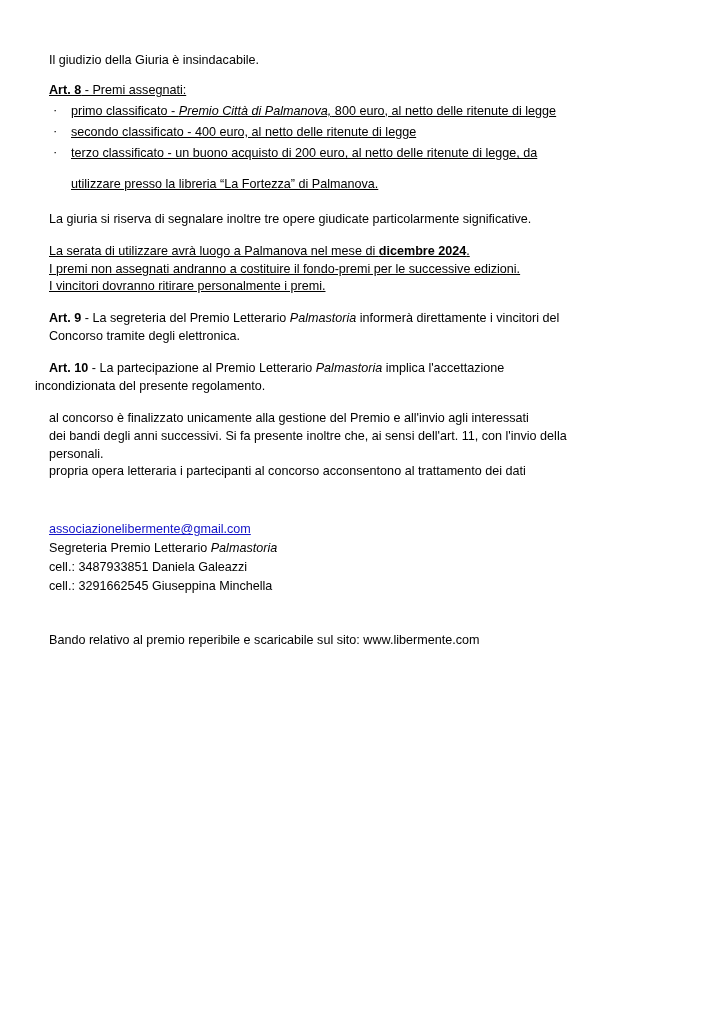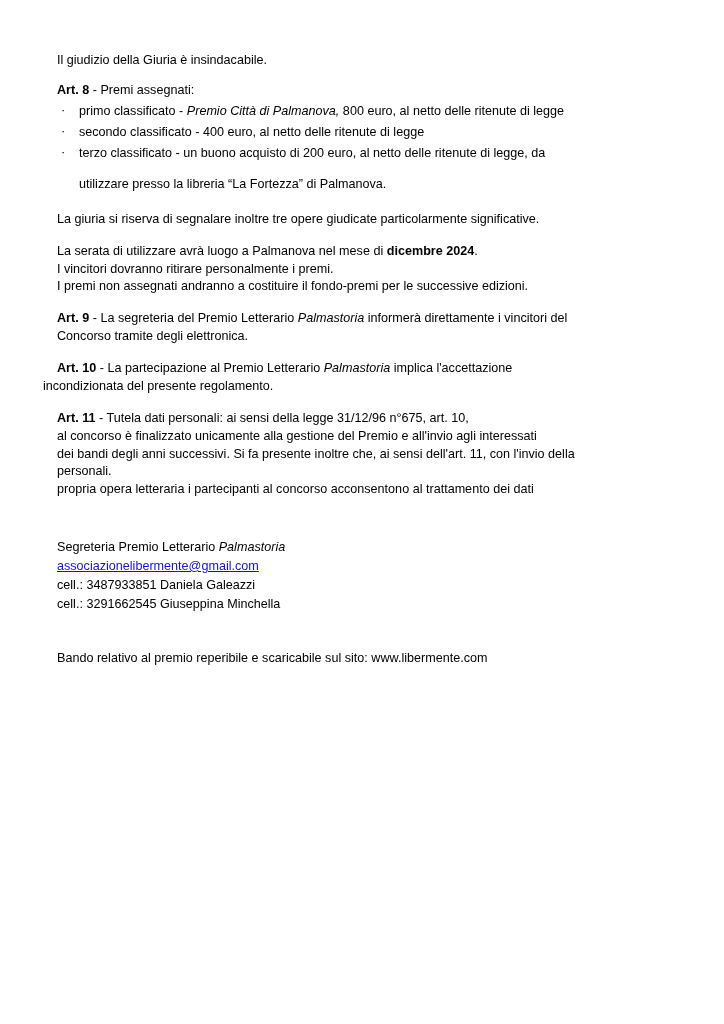--- a/index.html
+++ b/index.html
@@ -11,21 +11,21 @@
     width: 724px;
     height: 1024px;
     font-family: "Liberation Sans", sans-serif;
     color: #000000;
     position: relative;
     overflow: hidden;
   }
   .page {
     position: absolute;
     top: 0;
-    left: 8px;
+    left: 0;
     width: 635px;
     height: 1024px;
     background: #fff;
     box-sizing: border-box;
     padding: 52px 60px 0 49px;
   }
   .doc-body {
     font-size: 12.6px;
     line-height: 1.42;
   }
@@ -51,29 +51,31 @@
     line-height: 1.45;
   }
   .bullets li .bul {
     position: absolute;
     left: 4px;
     top: -1px;
     font-size: 13px;
   }
   .bullets li .li-text {
     display: block;
+    text-decoration: underline;
   }
   .bullets li .li-text .cont {
     display: block;
     padding-left: 0;
     margin-top: 12px;
   }
 
   .blk {
     margin-bottom: 12px;
+    text-decoration: underline;
   }
   .line { display: block; }
 
   .art9 {
     margin-bottom: 12px;
   }
   .art9 .l2 { display: block; padding-left: 0; }
 
   .art10 {
     margin-bottom: 14px;
@@ -126,45 +128,44 @@
         <span class="li-text"><span>terzo classificato - un buono acquisto di 200 euro, al netto delle ritenute di legge, da</span><span class="cont">utilizzare presso la libreria “La Fortezza” di Palmanova.</span></span>
       </li>
     </ul>
 
     <p class="para" style="margin-top:18px;">
       <span>La giuria si riserva di segnalare inoltre tre opere giudicate particolarmente significative.</span>
     </p>
 
     <div class="blk" style="margin-top:14px;">
       <span class="line"><span>La serata di utilizzare avrà luogo a Palmanova nel mese di </span><span class="bold">dicembre 2024</span><span>.</span></span>
+      <span class="line">I premi non assegnati andranno a costituire il fondo-premi per le successive edizioni.</span>
       <span class="line">I vincitori dovranno ritirare personalmente i premi.</span>
-      <span class="line">I premi non assegnati andranno a costituire il fondo-premi per le successive edizioni.</span>
     </div>
 
     <div class="art9" style="margin-top:14px;">
       <span class="line"><span class="bold">Art. 9</span><span> - La segreteria del Premio Letterario </span><span class="ital">Palmastoria</span><span> informerà direttamente i vincitori del</span></span>
       <span class="l2">Concorso tramite degli elettronica.</span>
     </div>
 
     <div class="art10" style="margin-top:14px;">
       <span class="line"><span class="bold">Art.   10</span><span>   -   La partecipazione al Premio Letterario </span><span class="ital">Palmastoria</span><span> implica l'accettazione</span></span>
       <span class="l2">incondizionata del presente regolamento.</span>
     </div>
 
     <div class="art11" style="margin-top:14px;">
-      <span class="line"><span class="bold">Art. 11</span><span> - Tutela dati personali: ai sensi della legge 31/12/96 n°675, art. 10,</span></span>
       <span class="body-l">al concorso è finalizzato unicamente alla gestione del Premio e all'invio agli interessati</span>
       <span class="body-l">dei bandi degli anni successivi. Si fa presente inoltre che, ai sensi dell'art. 11, con l'invio della</span>
       <span class="body-l">personali.</span>
       <span class="body-l">propria opera letteraria i partecipanti al concorso acconsentono al trattamento dei dati</span>
     </div>
 
     <div class="contact">
+      <span class="line"><a class="mail" href="#">associazionelibermente@gmail.com</a></span>
       <span class="line"><span>Segreteria Premio Letterario </span><span class="ital">Palmastoria</span></span>
-      <span class="line"><a class="mail" href="#">associazionelibermente@gmail.com</a></span>
       <span class="line">cell.: 3487933851 Daniela Galeazzi</span>
       <span class="line">cell.: 3291662545 Giuseppina Minchella</span>
     </div>
 
     <div class="footer-note">
       <span class="line">Bando relativo al premio reperibile e scaricabile sul sito: www.libermente.com</span>
     </div>
 
   </div>
 </div>

